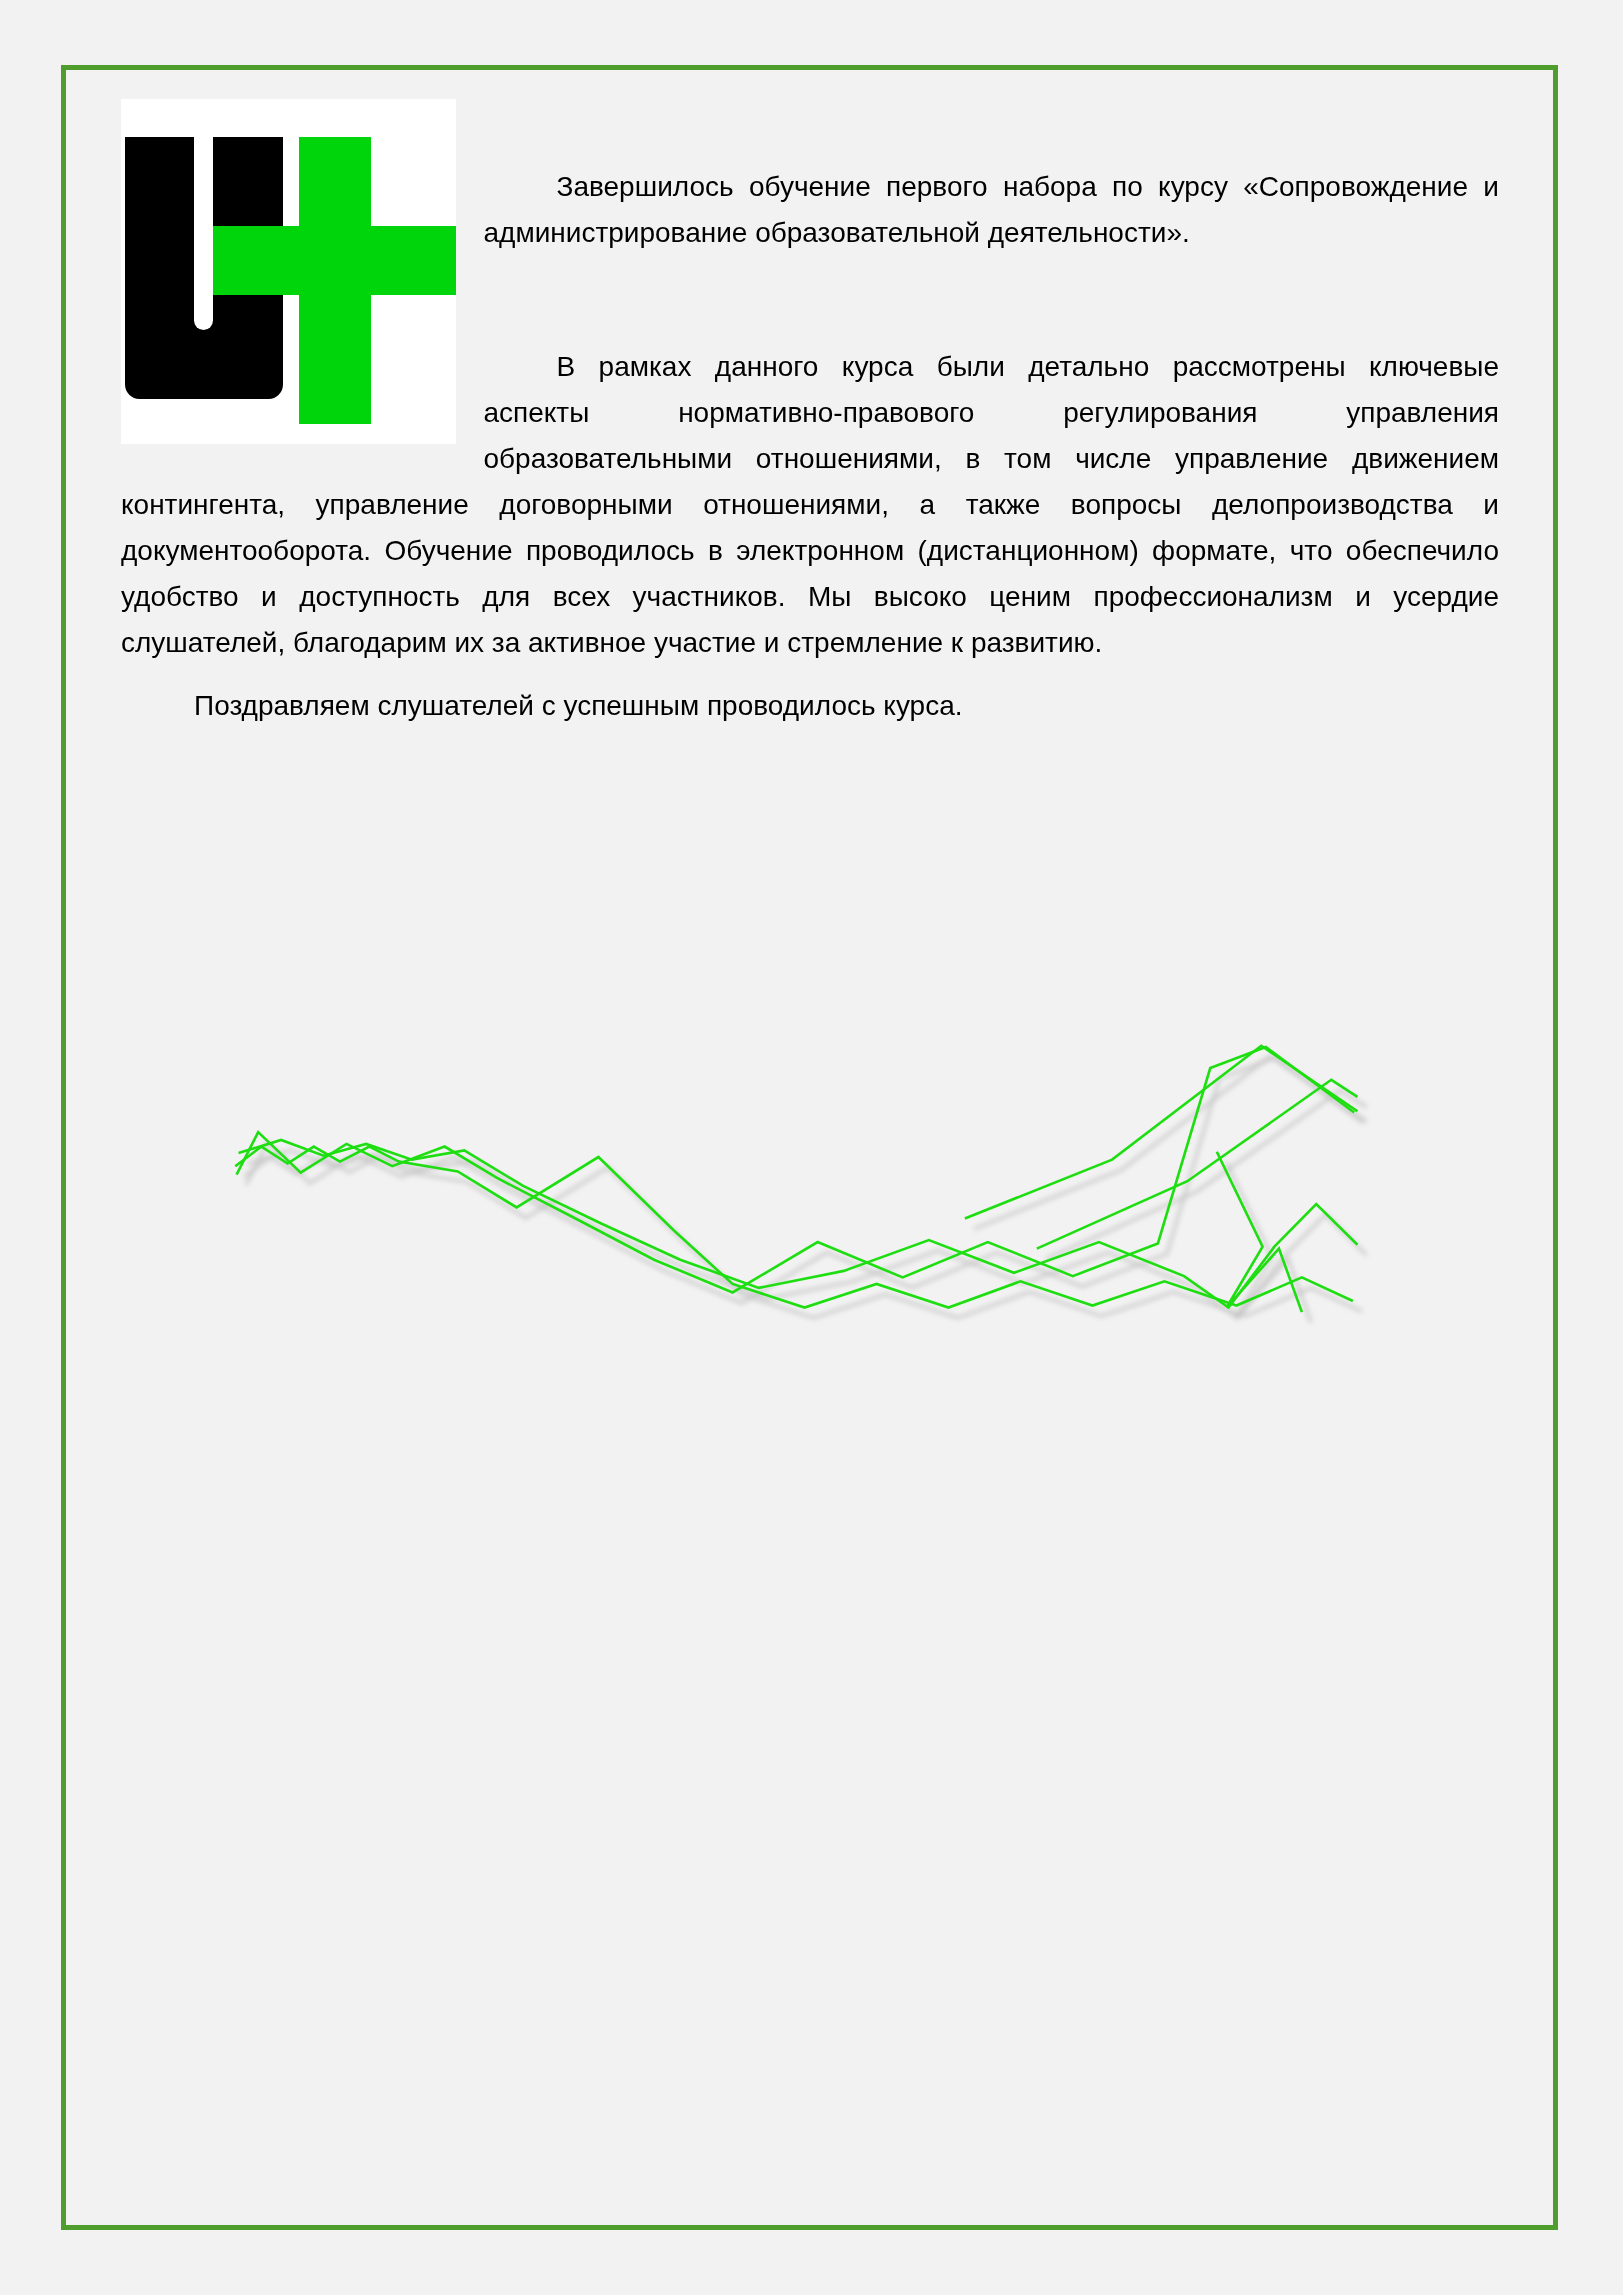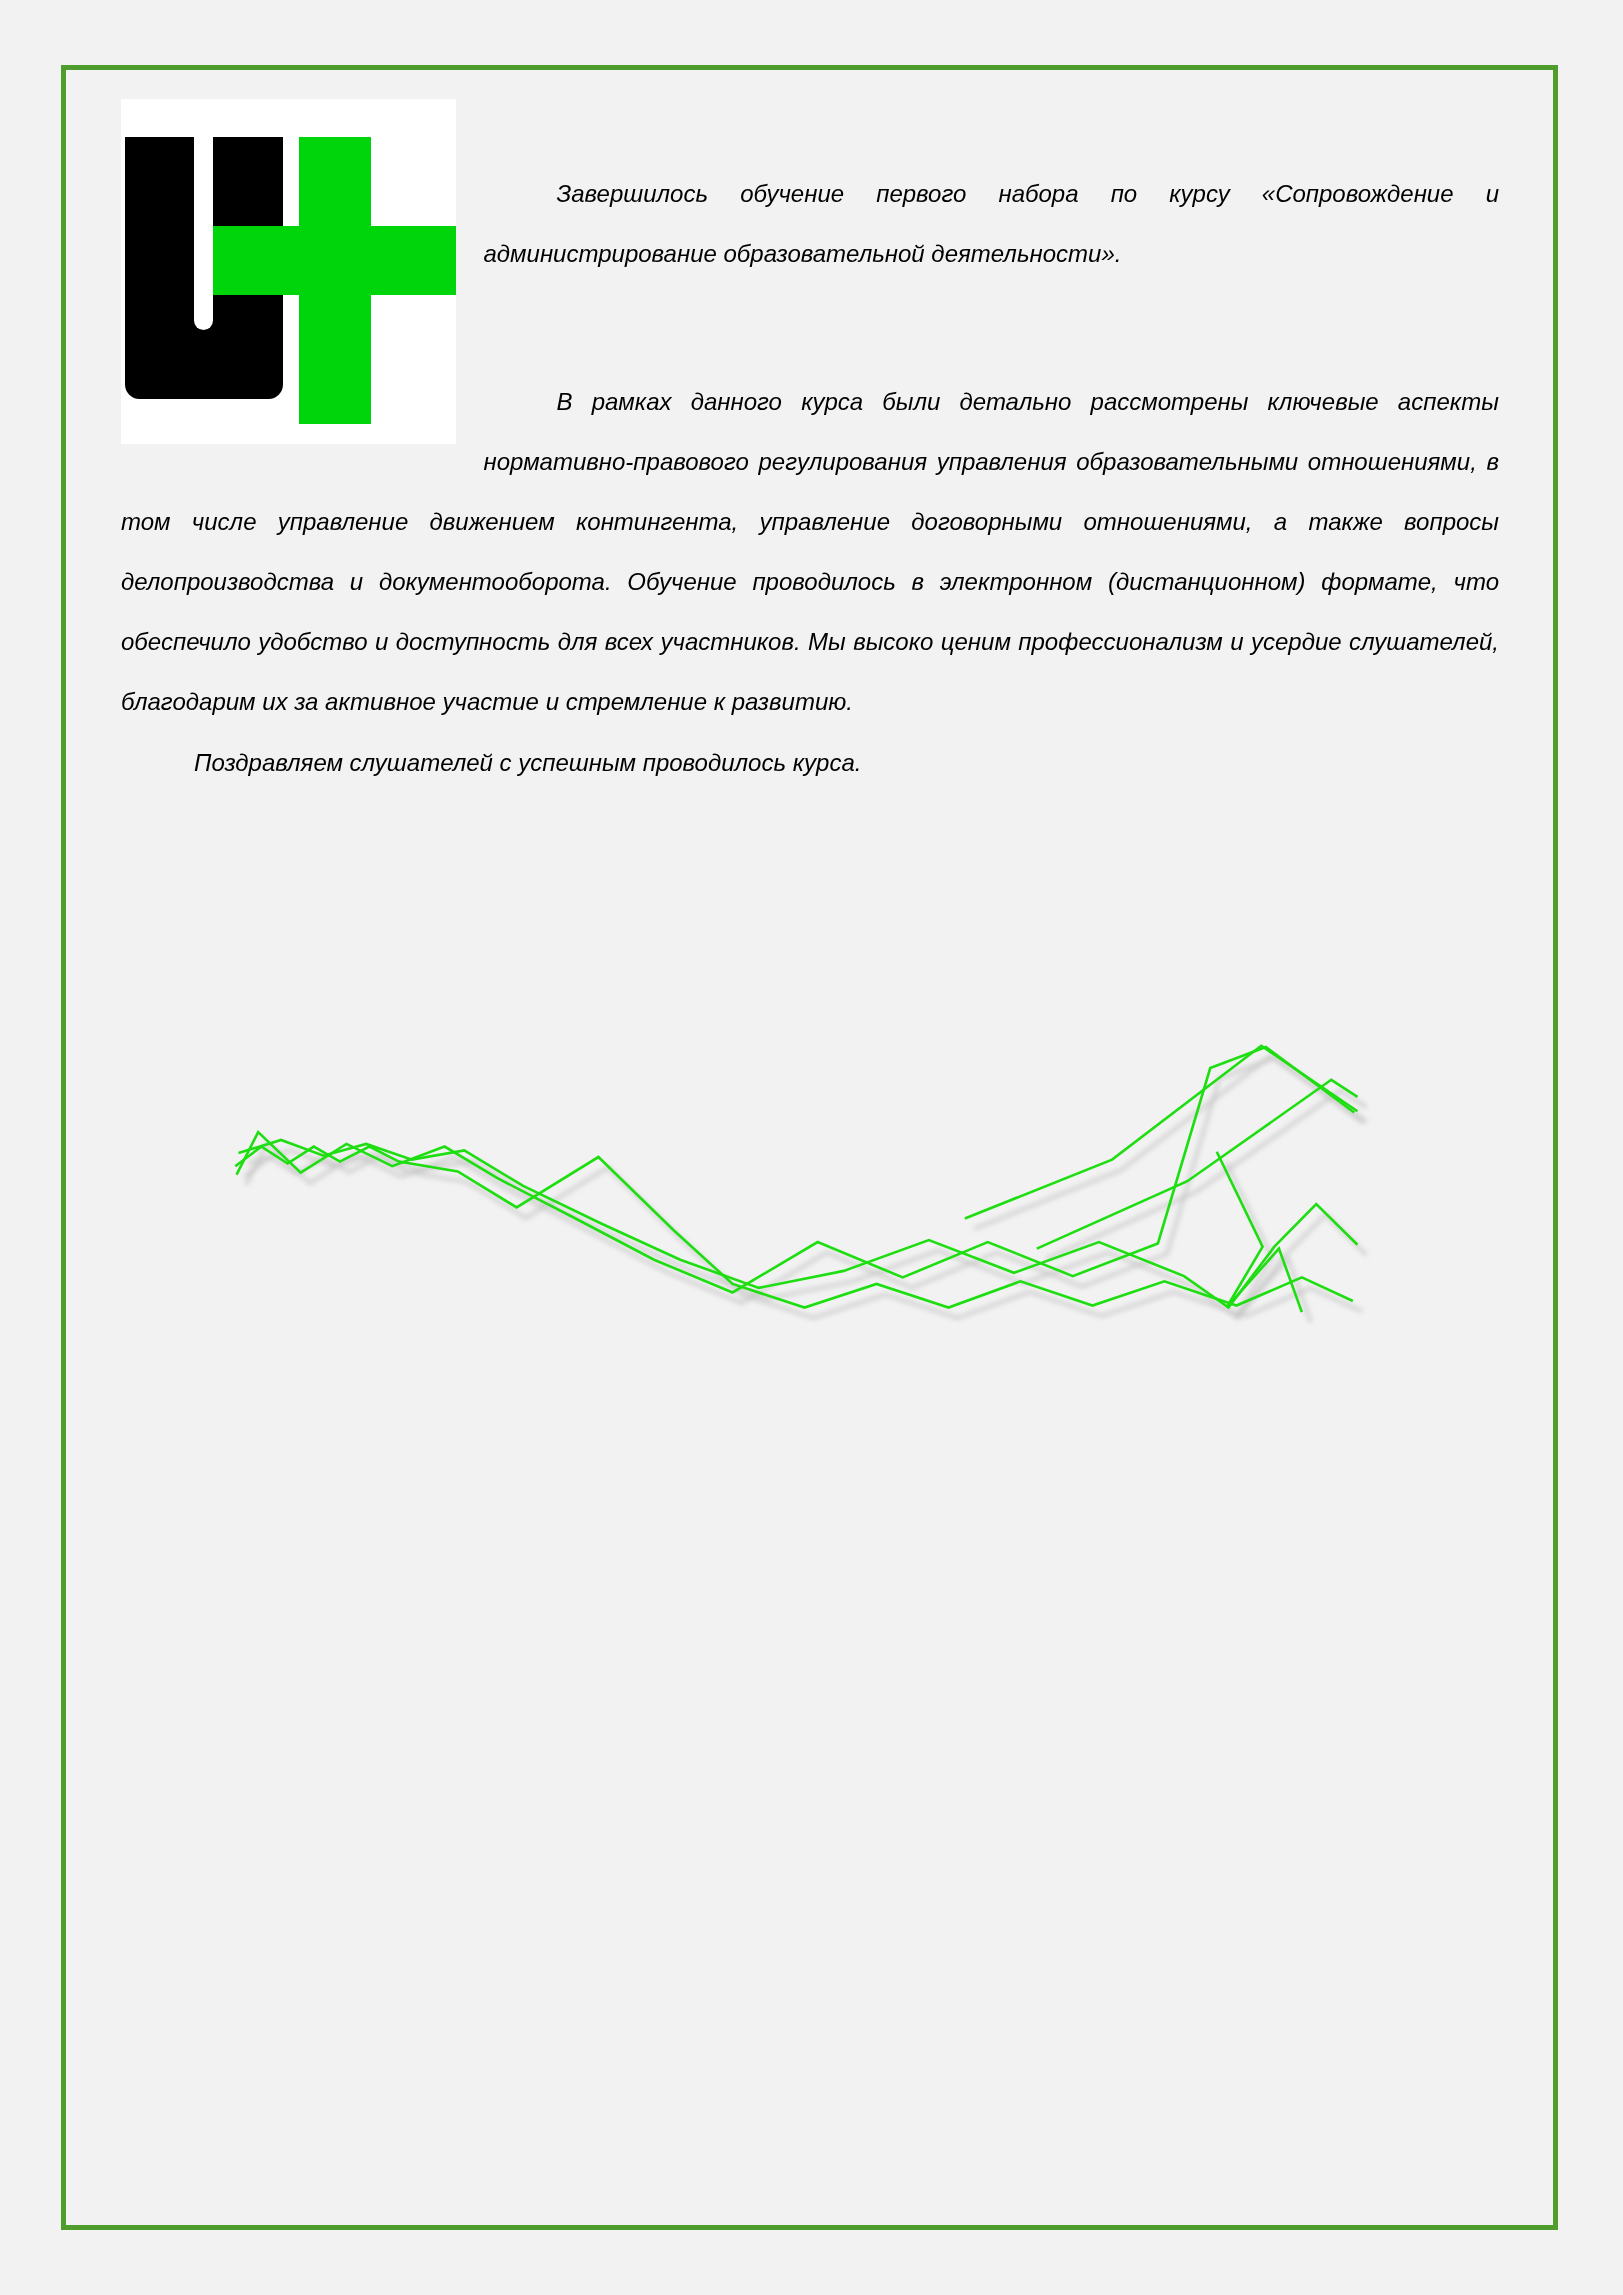--- a/index.html
+++ b/index.html
@@ -29,31 +29,30 @@
     left:61px; top:65px;
     width:1497px; height:2165px;
     border:5.2px solid var(--frame-green);
   }
 
   .content{
     position:absolute;
     left:121px; top:164px;
     width:1378px;
     color:var(--text-color);
-    font-size:24px;
-    line-height:60px;
+    font-size:28px;
+    line-height:46px;
     text-align:justify;
-    font-style:italic;
   }
   .content p{
     margin:0;
     text-indent:73px;
   }
   .content p.p1{margin-bottom:88px;}
-  .content p.p2{margin-bottom:1px;}
+  .content p.p2{margin-bottom:17px;}
   .content p.p3{margin-bottom:23px;}
 
   
   .logo-box{
     float:left;
     width:335px; height:345px;
     margin:-65px 27.5px 0 0;
     background:#ffffff;
     position:relative;
   }

